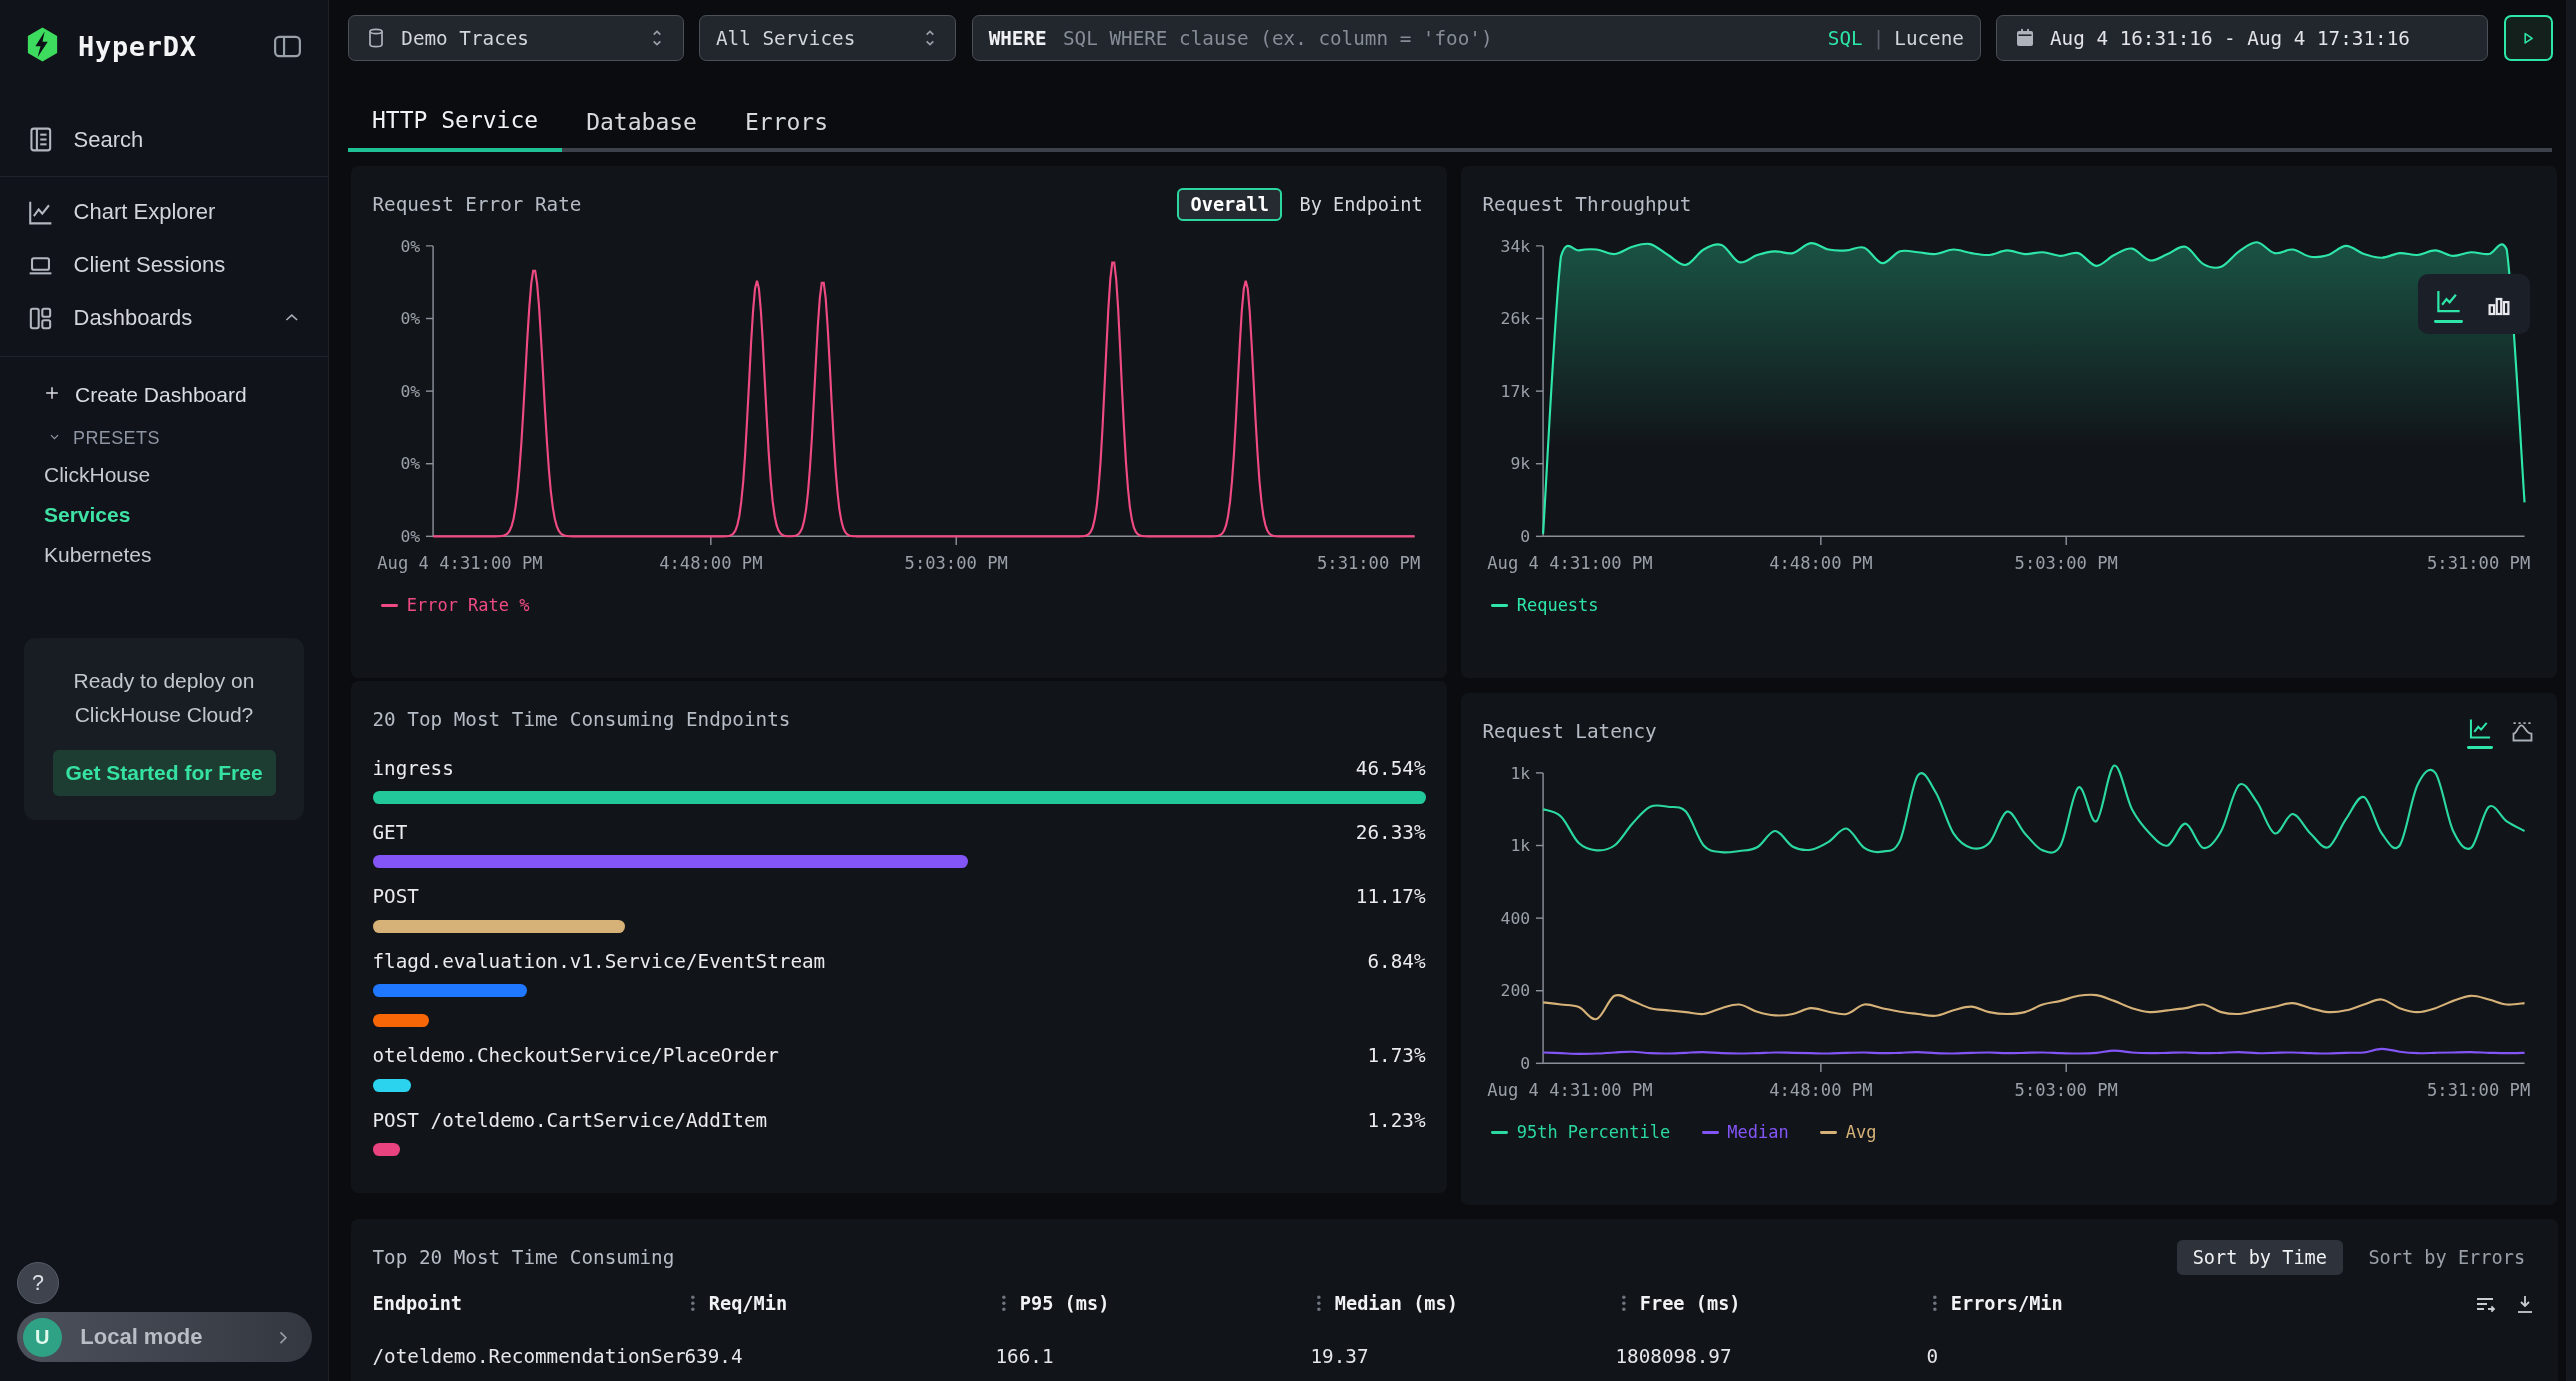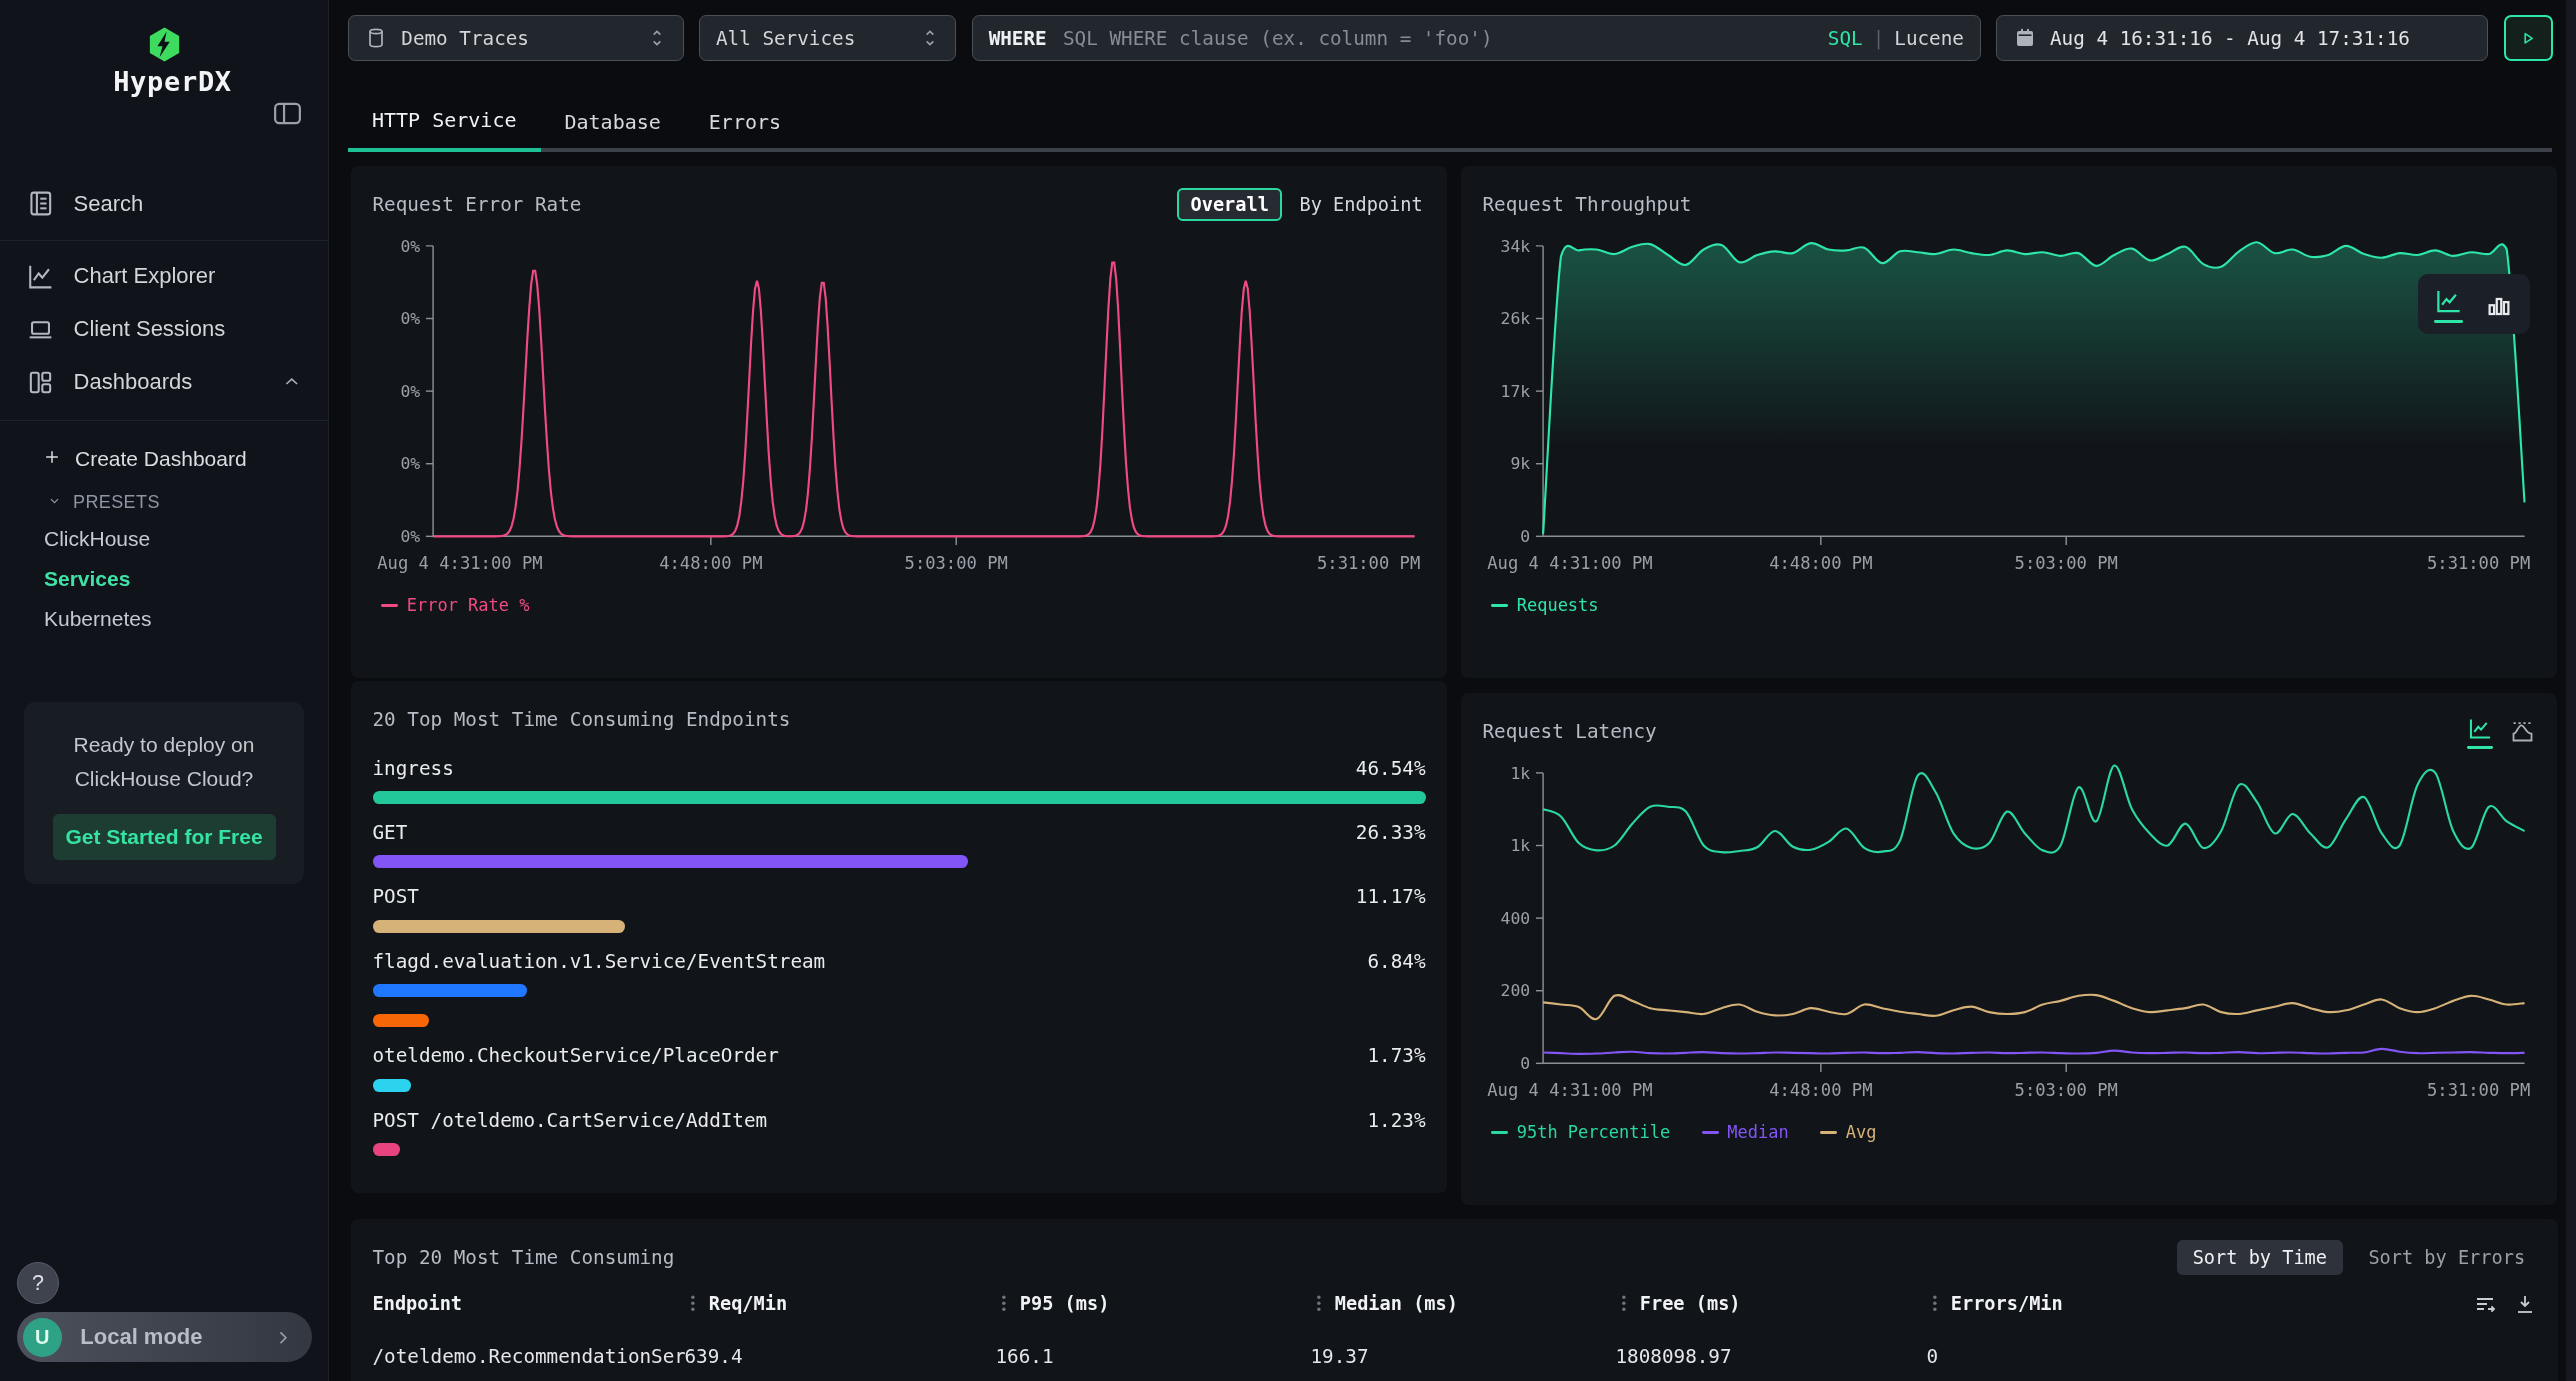--- a/index.html
+++ b/index.html
@@ -2,21 +2,21 @@
 <html style="font-size:11.4px"><head>
 <meta charset="utf-8">
 <style>
   html,body{margin:0;padding:0;background:#0a0c10;}
   *{box-sizing:border-box;}
   #app{position:relative;width:2576px;height:1381px;background:#0a0c10;overflow:hidden;
        font-family:"DejaVu Sans Mono","Liberation Mono",monospace;color:#d2d5da;}
 
   
   #sidebar{position:absolute;left:0;top:0;width:329px;height:100%;background:#10131a;border-right:1.4px solid #1d2127;}
-  .logo-row{display:flex;align-items:center;padding:26px 24px 0 24px;flex-direction:column;}
+  .logo-row{display:flex;align-items:center;padding:26px 24px 0 24px;}
   .logo-title{margin-left:17px;font-size:27px;font-weight:bold;color:#f2f4f6;letter-spacing:0.7px;}
   .collapse-btn{margin-left:auto;background:none;border:none;color:#9aa0a8;cursor:pointer;padding:0;line-height:0;}
   .side-group1{margin-top:47px;border-bottom:1.4px solid #1e222a;padding-bottom:10px;}
   .side-group2{padding:8.6px 0 11.4px;border-bottom:1.4px solid #1e222a;}
   .side-item{display:flex;align-items:center;gap:18.6px;padding:12px 26px;
              font-family:"Liberation Sans","DejaVu Sans",sans-serif;font-size:22px;color:#d2d5da;cursor:pointer;}
   .side-item .sicon{color:#b3b8c0;line-height:0;}
   .side-item .chev{margin-left:auto;color:#a8aeb6;line-height:0;}
   .side-sub{padding-top:17px;font-family:"Liberation Sans","DejaVu Sans",sans-serif;}
   .sub-create{display:flex;align-items:center;gap:13px;padding:8.6px 26px 8.6px 42px;font-size:21px;color:#dadde2;cursor:pointer;}
@@ -53,21 +53,21 @@
   .mode-sql{color:#2ee6a8;margin-left:11.4px;}
   .mode-div{color:#5a606a;margin:0 10px;}
   .mode-lucene{color:#d2d5da;}
   #time-ctl{width:492px;}
   #time-ctl .tlabel{color:#e2e4e8;}
   .play-btn{width:49px;height:46px;background:#14201c;border:2.1px solid #2ee6a8;border-radius:7.2px;display:flex;
             align-items:center;justify-content:center;cursor:pointer;line-height:0;}
 
   
   #tabs{position:absolute;left:348px;top:92px;right:24px;height:60px;display:flex;align-items:stretch;border-bottom:4.3px solid #3d424a;}
-  .tab{display:flex;align-items:center;padding:0 24px;font-size:20px;color:#d6dade;cursor:pointer;margin-bottom:-4.3px;}
+  .tab{display:flex;align-items:center;padding:0 24px;font-size:23px;color:#d6dade;cursor:pointer;margin-bottom:-4.3px;}
   .tab.active{color:#f0f2f4;border-bottom:4.3px solid #1fc095;}
 
   
   .card{position:absolute;background:#111419;border-radius:7.2px;padding:18.6px 21.5px;overflow:hidden;}
   #card-error{left:351px;top:166px;width:1096px;height:512px;}
   #card-thru{left:1461px;top:166px;width:1096px;height:512px;}
   #card-endpoints{left:351px;top:681px;width:1096px;height:512px;}
   #card-latency{left:1461px;top:693px;width:1096px;height:512px;}
   #card-table{left:351px;top:1219px;width:2207px;height:243px;}
   .card-head{display:flex;align-items:center;min-height:40px;}

